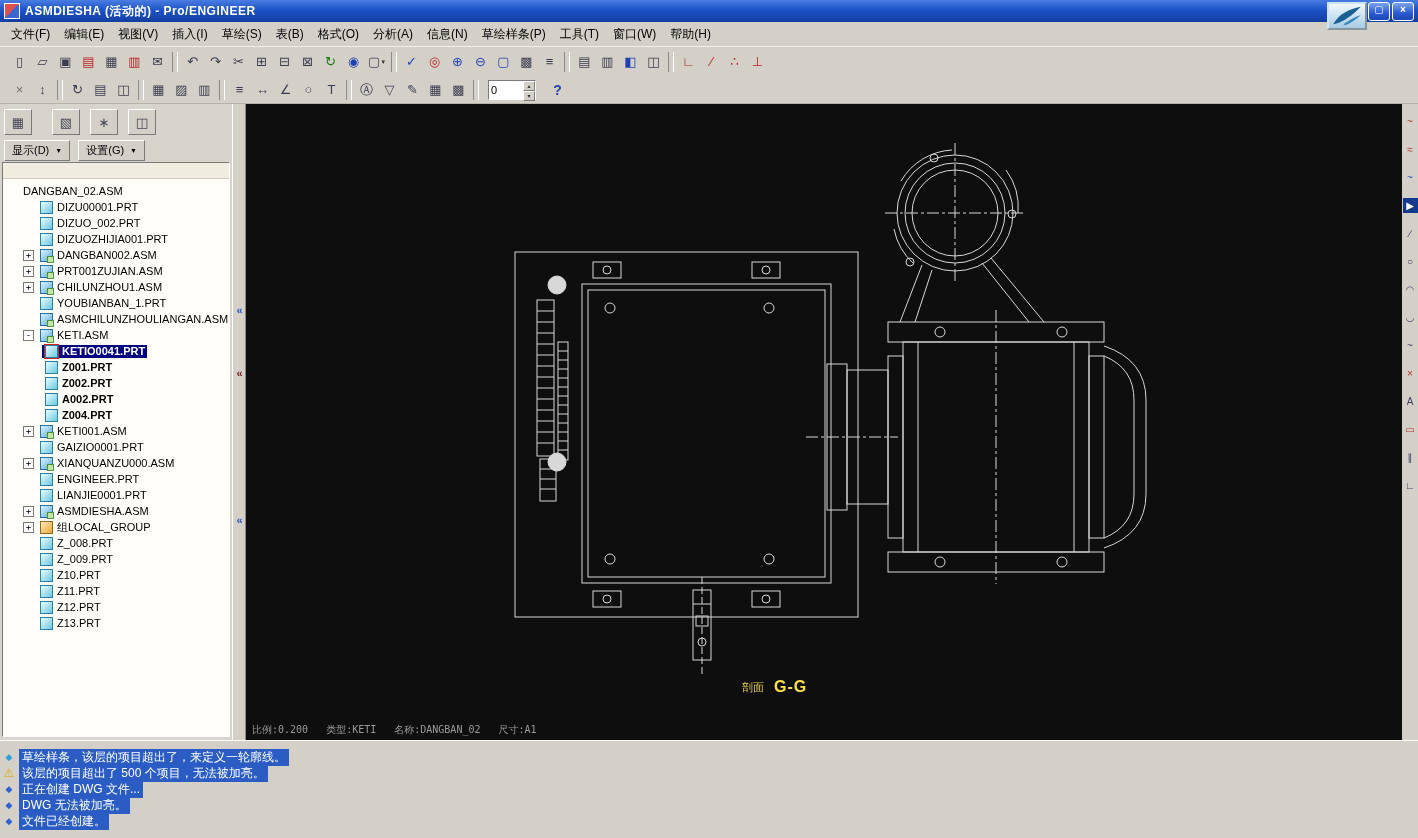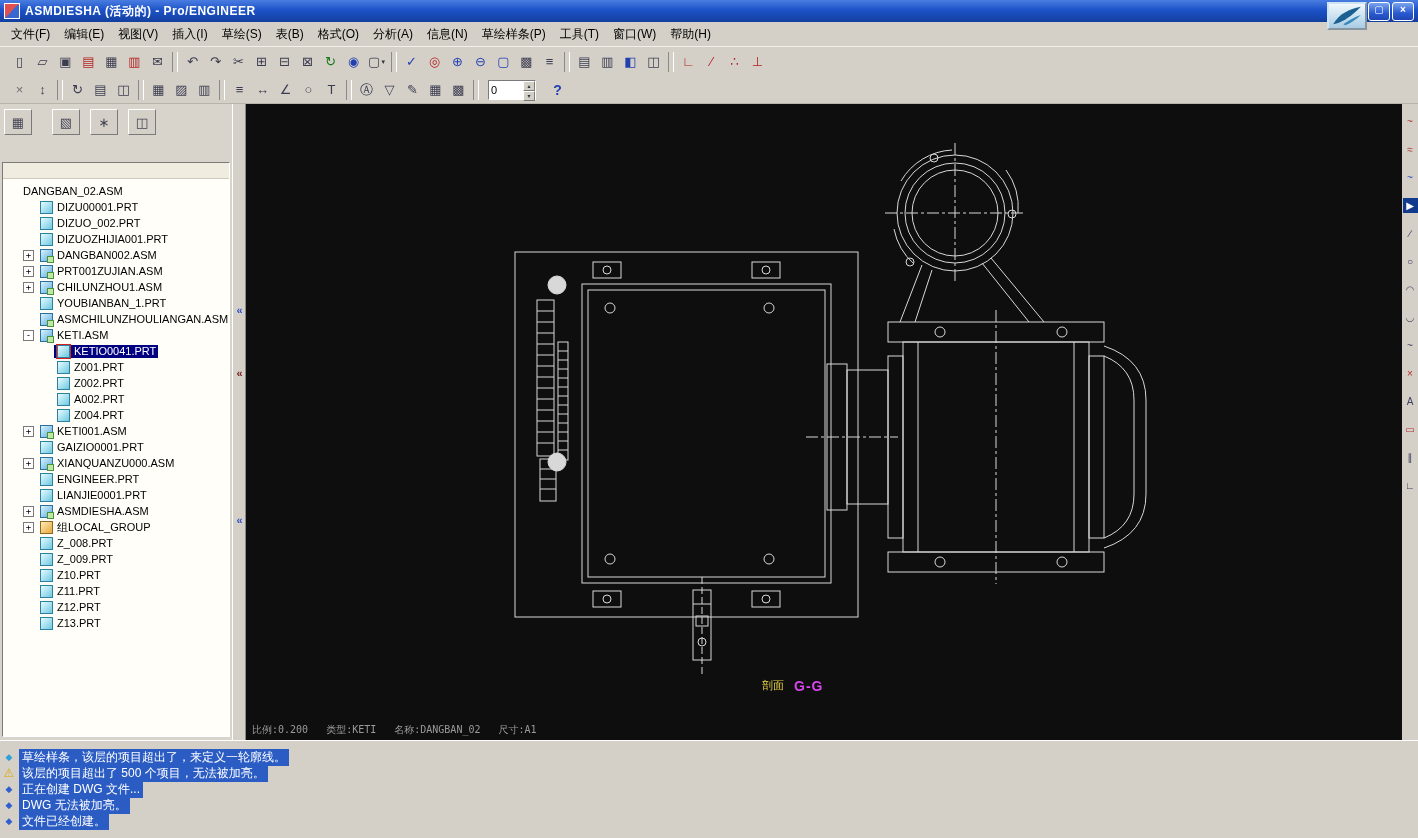--- a/index.html
+++ b/index.html
@@ -45,21 +45,21 @@
   .nav-btn{width:26px;height:24px;font-size:13px;color:#445;display:flex;align-items:center;justify-content:center;
     border:1px solid;border-color:#fff #7a7a7a #7a7a7a #fff;background:#d4d0c8;}
   .nav-dds{display:flex;gap:8px;padding:2px 4px 4px;}
   .nav-dd{font-size:11px;padding:2px 7px;border:1px solid;border-color:#fff #7a7a7a #7a7a7a #fff;
     background:#d4d0c8;display:flex;align-items:center;gap:6px;color:#000;}
   .dd-ar{font-size:7px;}
   .tree-box{position:absolute;left:2px;top:58px;right:2px;bottom:3px;background:#fffef8;
     border:1px solid;border-color:#7a7a7a #fff #fff #7a7a7a;overflow:hidden;}
   .tree-head{height:15px;background:#f0ecdf;border-bottom:1px solid #cfcabc;margin-bottom:4px;}
   .trow{height:16px;display:flex;align-items:center;padding-left:18px;font-size:11px;color:#000;white-space:nowrap;}
-  .trow.l2{padding-left:35px;}
+  .trow.l2{padding-left:23px;font-weight:bold;}
   .expander{width:9px;height:9px;line-height:8px;font-size:9px;text-align:center;border:1px solid #7a7a7a;
     background:#fff;color:#000;margin:0 3px 0 2px;flex:0 0 auto;font-family:"DejaVu Sans Mono",monospace;}
   .trow:not(.exp) .expander{visibility:hidden;}
   .trow-inner{display:flex;align-items:center;padding:0 2px;}
   .ticon{display:inline-block;width:11px;height:11px;margin:0 4px 0 1px;flex:0 0 auto;}
   .trow.part .ticon{background:linear-gradient(135deg,#e8fbff,#6cc9e0);border:1px solid #2c7f9e;}
   .trow.asm .ticon{background:linear-gradient(135deg,#dff2fd,#58aede);border:1px solid #2b6f9e;position:relative;}
   .trow.asm .ticon::after{content:"";position:absolute;right:-2px;bottom:-2px;width:5px;height:5px;
     background:#bfe8a8;border:1px solid #4e8f3a;}
   .trow.group .ticon{background:linear-gradient(135deg,#ffe9b8,#e8a83c);border:1px solid #8f6a1e;}
@@ -67,23 +67,23 @@
   .trow.sel .ticon{outline:1px solid #d02020;}
 
   
   .sash{position:absolute;left:232px;top:104px;width:14px;height:636px;background:#d4d0c8;
     border-left:1px solid #fff;border-right:1px solid #8a8a8a;box-sizing:border-box;}
   .chev{position:absolute;left:0;width:13px;text-align:center;font-size:11px;font-weight:bold;color:#3050c8;}
   .chev.c1{top:200px;} .chev.c2{top:263px;color:#7a2020;} .chev.c3{top:410px;}
 
   
   .drawing{position:absolute;left:246px;top:104px;width:1156px;height:636px;background:#0e0e0e;}
-  .section-label{position:absolute;left:516px;top:574px;display:flex;align-items:flex-start;gap:10px;}
+  .section-label{position:absolute;left:496px;top:574px;display:flex;align-items:center;gap:10px;}
   .sec-prefix{color:#e8d24a;font-size:11px;}
-  .sec-text{color:#d946ef;font-size:14px;letter-spacing:1px;font-weight:bold;}
+  .sec-text{color:#fde047;font-size:16px;letter-spacing:1px;font-weight:bold;}
   .draw-status{position:absolute;left:6px;bottom:3px;display:flex;gap:18px;font-size:10px;color:#9a9a9a;
     font-family:"DejaVu Sans Mono",monospace;}
 
   
   .right-bar{position:absolute;left:1402px;top:104px;width:16px;height:636px;background:#d4d0c8;
     display:flex;flex-direction:column;align-items:center;gap:13px;padding-top:10px;box-sizing:border-box;}
   .rbtn{width:15px;height:15px;display:flex;align-items:center;justify-content:center;font-size:10px;color:#404060;}
   .rbtn.red{color:#b03030;} .rbtn.blue{color:#2848c0;}
   .rbtn.active{background:#123a8c;color:#fff;}
 
@@ -383,20 +383,33 @@
   <div class="navigator">
     <div class="nav-toolbar">
 
         <div class="nav-btn">▦</div>
 
         <div class="nav-btn">▧</div>
 
         <div class="nav-btn">∗</div>
 
         <div class="nav-btn">◫</div>
+
+    </div>
+    <div class="nav-dds">
+
+        <div class="nav-dd">
+          <span>显示(D)</span>
+          <span class="dd-ar">▼</span>
+        </div>
+
+        <div class="nav-dd">
+          <span>设置(G)</span>
+          <span class="dd-ar">▼</span>
+        </div>
 
     </div>
     <div class="tree-box">
       <div class="tree-head"></div>
 
         <div class="trow l0 root">
 
           <span class="trow-inner">
 
             <span class="tlabel">DANGBAN_02.ASM</span>

